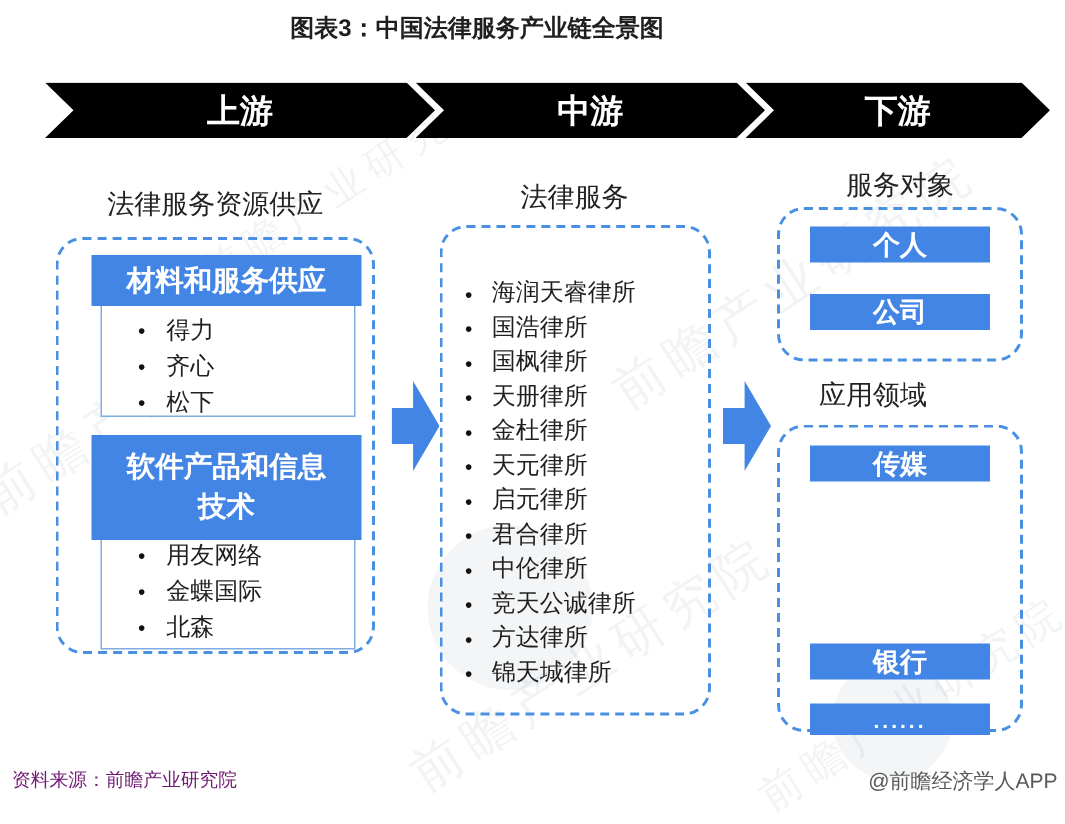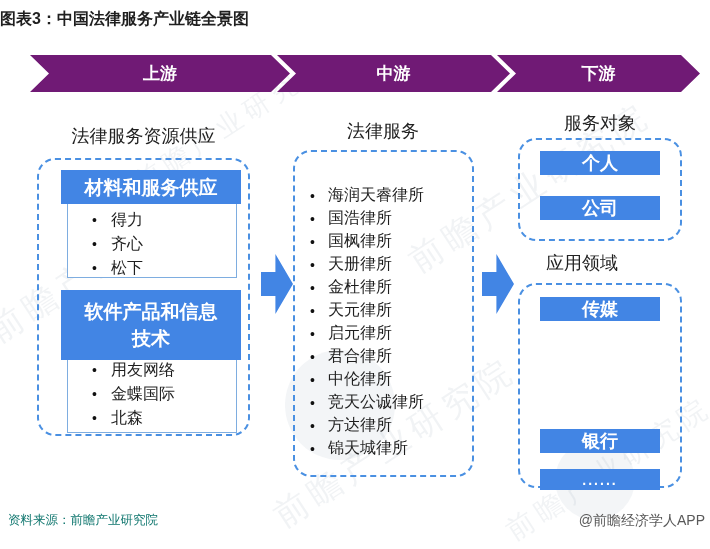--- a/index.html
+++ b/index.html
@@ -28,34 +28,35 @@
     position: absolute;
     border-radius: 50%;
     background: rgba(165, 180, 195, 0.13);
     z-index: 0;
   }
 
   
   .title {
     position: absolute;
     top: 9px; left: 0; width: 636px;
+    text-align: center;
     font-size: 16px;
     font-weight: bold;
     color: #1f1f1f;
     z-index: 2;
   }
 
   
   .banner-seg {
     position: absolute;
     top: 55px;
     height: 37px;
-    background: #701a75;
+    background: #000000;
     color: #ffffff;
-    font-size: 17px;
+    font-size: 22px;
     font-weight: bold;
     display: flex;
     align-items: center;
     justify-content: center;
     clip-path: polygon(0 0, calc(100% - 19px) 0, 100% 50%, calc(100% - 19px) 100%, 0 100%, 19px 50%);
     z-index: 2;
     font-family: Liberation Serif, serif;
   }
   #seg-up   { left: 30px;  width: 260px; }
   #seg-mid  { left: 277px; width: 233px; }
@@ -182,21 +183,21 @@
   #chip-estate   { top: 341px; }
   #chip-internet { top: 385px; }
   #chip-bank     { top: 429px; }
   #chip-dots     { top: 469px; height: 21px; font-size: 14px; letter-spacing: 2px; }
 
   
   .footer-left {
     position: absolute;
     left: 8px; top: 512px;
     font-size: 12.5px;
-    color: #0f766e;
+    color: #701a75;
     z-index: 2;
   }
   .footer-right {
     position: absolute;
     right: 5px; top: 512px;
     font-size: 14px;
     color: #595959;
     z-index: 2;
   }
 </style>

